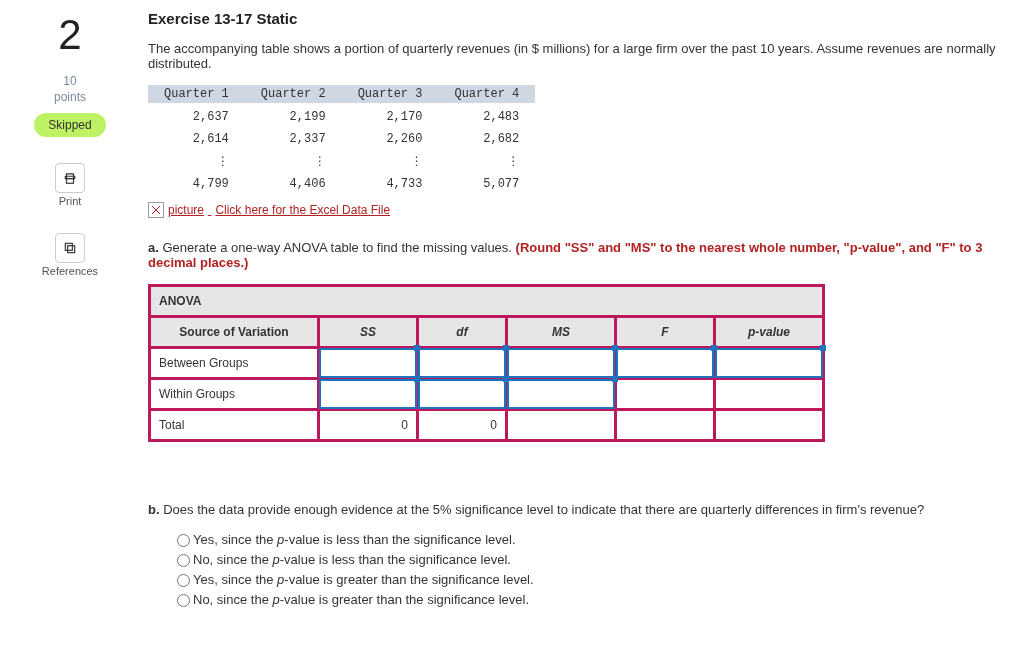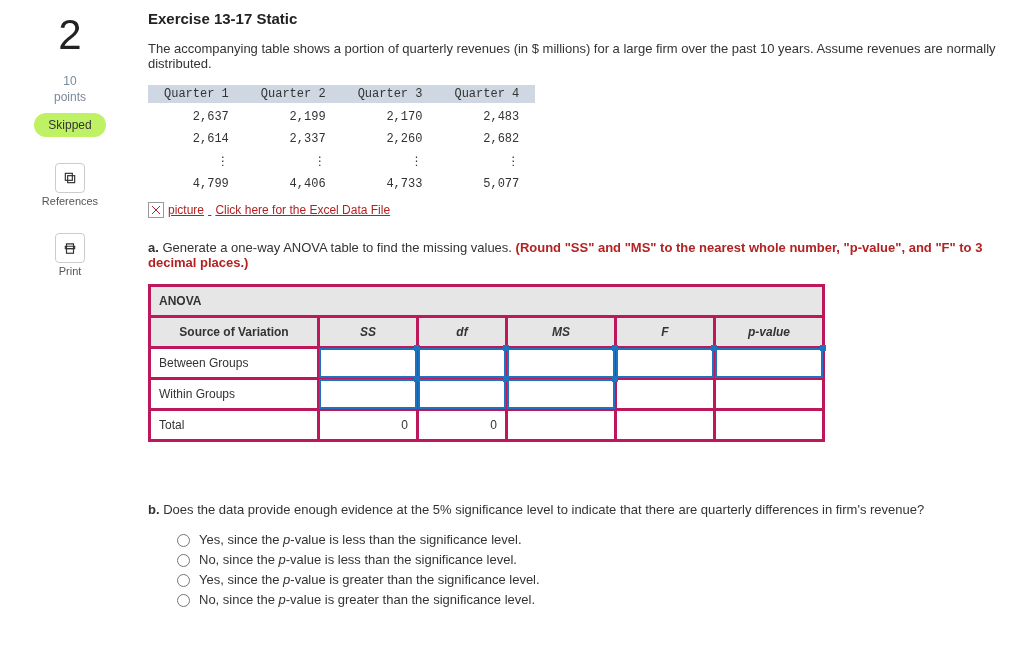--- a/index.html
+++ b/index.html
@@ -173,55 +173,54 @@
     width:60px;
     background:#fff;
   }
   .opts{
     margin-left:24px;
     font-size:13px;
   }
   .opts label{
     display:flex;
     align-items:center;
-    gap:6px;
     margin:4px 0;
     cursor:pointer;
   }
   .ital{font-style:italic;}
 </style>
 </head>
 <body>
 
 <div class="wrap">
   <div class="side">
     <div class="qnum">2</div>
     <div class="pts">
       <span>10</span><br>
       <span>points</span>
     </div>
     <div class="skipped">Skipped</div>
-    <div class="tool">
-      <span class="icon">
-        <svg width="14" height="14" viewBox="0 0 24 24" fill="none" stroke="#333" stroke-width="2">
-            <rect x="8" y="8" width="12" height="12"></rect>
-            <rect x="4" y="4" width="12" height="12"></rect>
-          </svg>
-      </span><br>
-      <span>References</span>
-    </div>
     <div class="tool">
       <span class="icon">
         <svg width="14" height="14" viewBox="0 0 24 24" fill="none" stroke="#333" stroke-width="2">
             <rect x="6" y="13" width="12" height="8"></rect>
             <path d="M6 13V5h12v8"></path>
             <path d="M4 13h16v-4H4z"></path>
           </svg>
       </span><br>
       <span>Print</span>
+    </div>
+    <div class="tool">
+      <span class="icon">
+        <svg width="14" height="14" viewBox="0 0 24 24" fill="none" stroke="#333" stroke-width="2">
+            <rect x="8" y="8" width="12" height="12"></rect>
+            <rect x="4" y="4" width="12" height="12"></rect>
+          </svg>
+      </span><br>
+      <span>References</span>
     </div>
   </div>
 
   <div class="main">
     <div class="title">Exercise 13-17 Static</div>
     <div class="intro">The accompanying table shows a portion of quarterly revenues (in $ millions) for a large firm over the past 10 years. Assume revenues are normally distributed.</div>
 
     <table class="datatbl">
       <thead>
           <tr>

